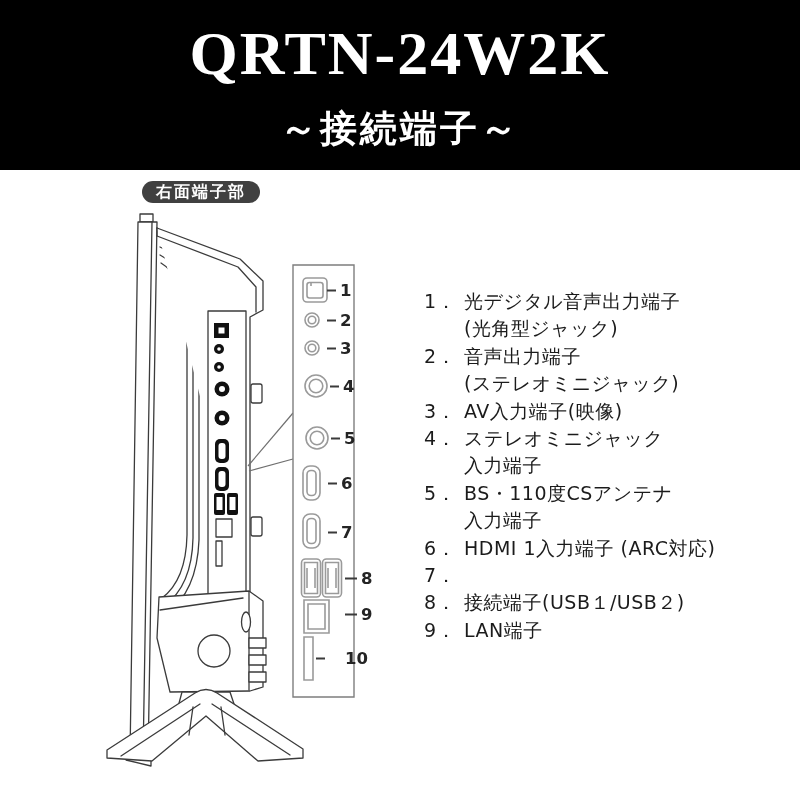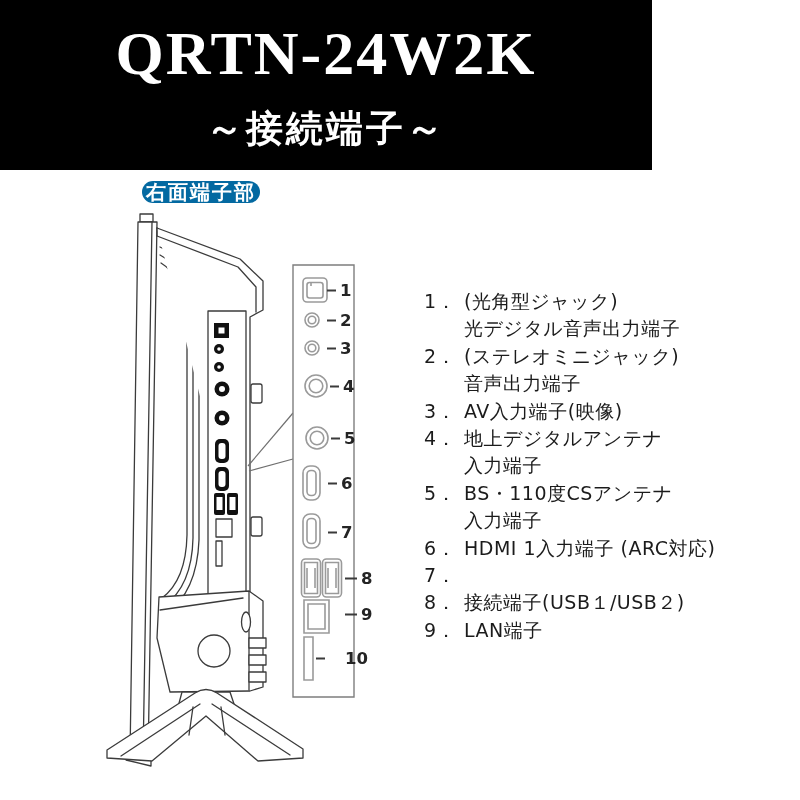--- a/index.html
+++ b/index.html
@@ -3,38 +3,38 @@
 <meta charset="utf-8">
 <style>
   html,body{margin:0;padding:0;}
   body{
     width:800px;height:800px;position:relative;background:#ffffff;
     font-family:"DejaVu Sans","Liberation Sans",sans-serif;
     overflow:hidden;
   }
   
   .hdr{
-    position:absolute;left:0;top:0;width:652px;height:170px;
+    position:absolute;left:0;top:0;width:800px;height:170px;
     background:#000;color:#fff;text-align:center;
   }
   .hdr .model{
     font-family:"Liberation Serif","DejaVu Serif",serif;
     font-weight:bold;font-size:62px;letter-spacing:2px;
     margin-top:18px;line-height:70px;
   }
   .hdr .sub{
     font-family:"Liberation Serif","DejaVu Serif",serif;
     font-weight:bold;font-size:37px;letter-spacing:3px;
     line-height:44px;margin-top:19px;
   }
   
   .pill{
     position:absolute;left:142px;top:181px;width:118px;height:22px;
-    background:#0369a1;border-radius:12px;color:#fff;
-    font-size:20px;font-weight:bold;letter-spacing:2px;
+    background:#404040;border-radius:12px;color:#fff;
+    font-size:16px;font-weight:bold;letter-spacing:2px;
     display:flex;align-items:center;justify-content:center;
   }
   
   .draw{position:absolute;left:90px;top:195px;width:300px;height:595px;}
   
   .plabel{
     position:absolute;display:flex;align-items:center;gap:4px;
     transform:translateY(-50%);
     color:#242424;font-size:16.5px;font-weight:600;
   }
@@ -243,41 +243,41 @@
   </div>
 <div class="plabel" style="left:316px;top:658px;gap:20px;">
     <span class="dash"></span>
     <span>10</span>
   </div>
 
 <div class="legend">
   <div class="row">
     <span class="num">1．</span>
     <span class="txt">
+      <div>光デジタル音声出力端子</div>
       <div>(光角型ジャック)</div>
-      <div>光デジタル音声出力端子</div>
     </span>
   </div>
   <div class="row">
     <span class="num">2．</span>
     <span class="txt">
+      <div>音声出力端子</div>
       <div>(ステレオミニジャック)</div>
-      <div>音声出力端子</div>
     </span>
   </div>
   <div class="row">
     <span class="num">3．</span>
     <span class="txt">
       <div>AV入力端子(映像)</div>
     </span>
   </div>
   <div class="row">
     <span class="num">4．</span>
     <span class="txt">
-      <div>地上デジタルアンテナ</div>
+      <div>ステレオミニジャック</div>
       <div>入力端子</div>
     </span>
   </div>
   <div class="row">
     <span class="num">5．</span>
     <span class="txt">
       <div>BS・110度CSアンテナ</div>
       <div>入力端子</div>
     </span>
   </div>

